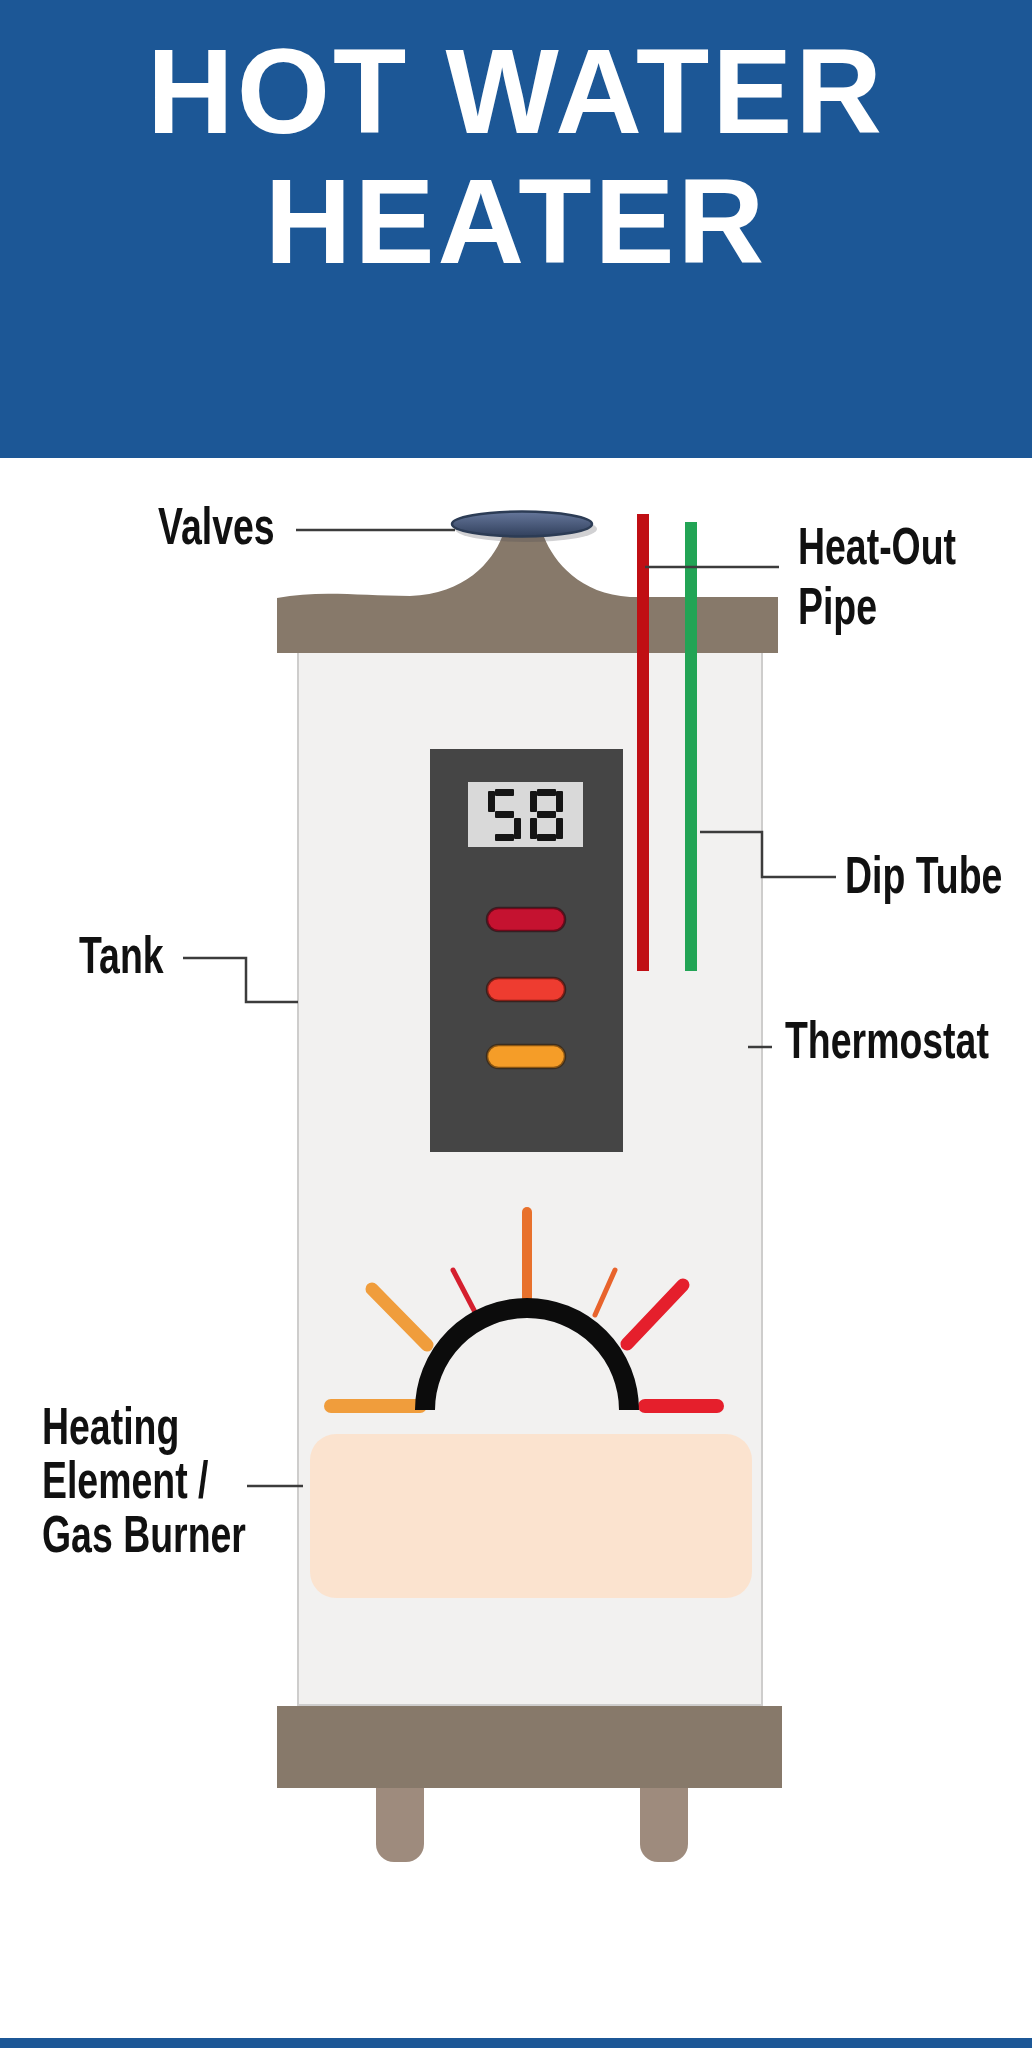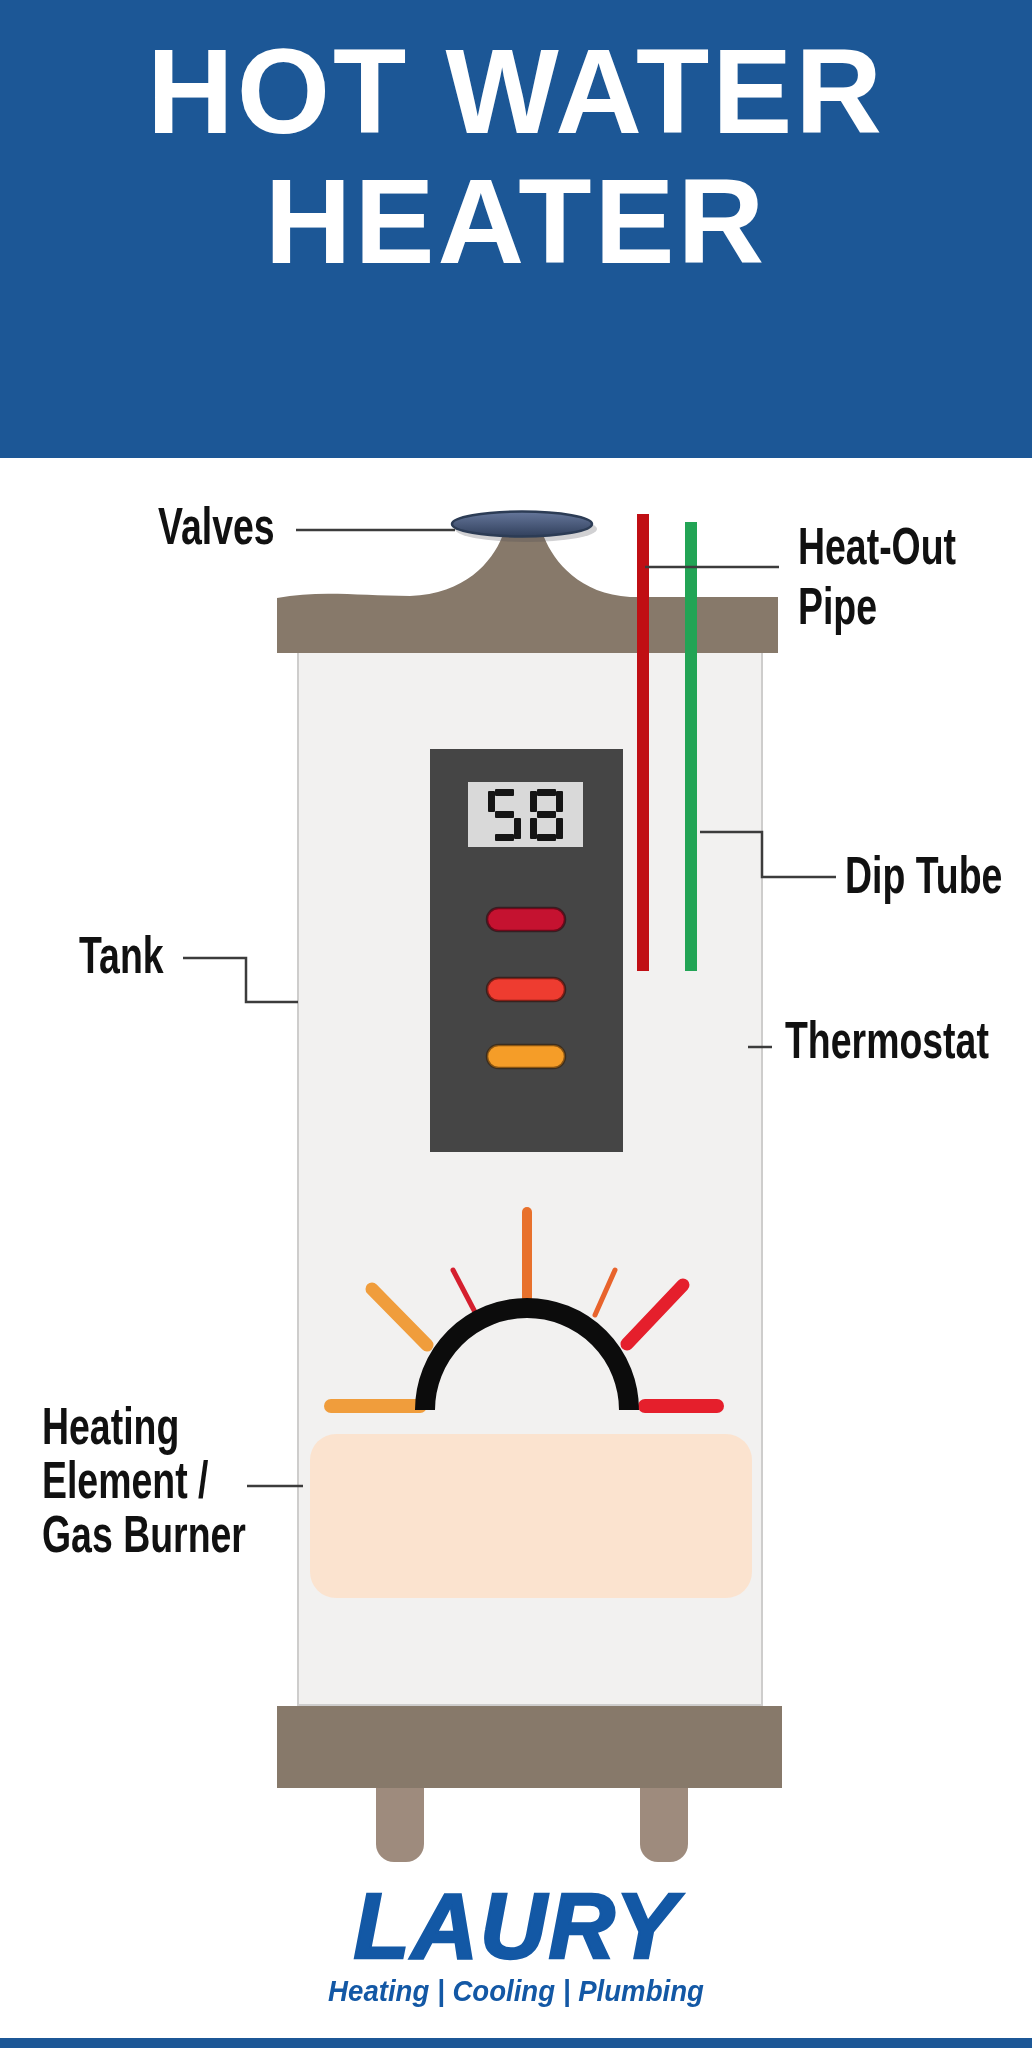--- a/index.html
+++ b/index.html
@@ -182,19 +182,15 @@
   <div class="lbl" style="left:79px;top:928px;">Tank</div>
 
   <div class="lbl" style="left:785px;top:1013px;">Thermostat</div>
 
   <div class="lbl" style="left:42px;top:1399px;">
     <div>Heating</div>
     <div>Element /</div>
     <div>Gas Burner</div>
   </div>
 
-  <div class="logo-wrap">
-    <div class="logo-name">LAURY</div>
-    <div class="logo-tagline">Heating  |  Cooling  |  Plumbing</div>
-  </div>
 
   <div class="bottom-bar"></div>
 </div>
 
 </body></html>

